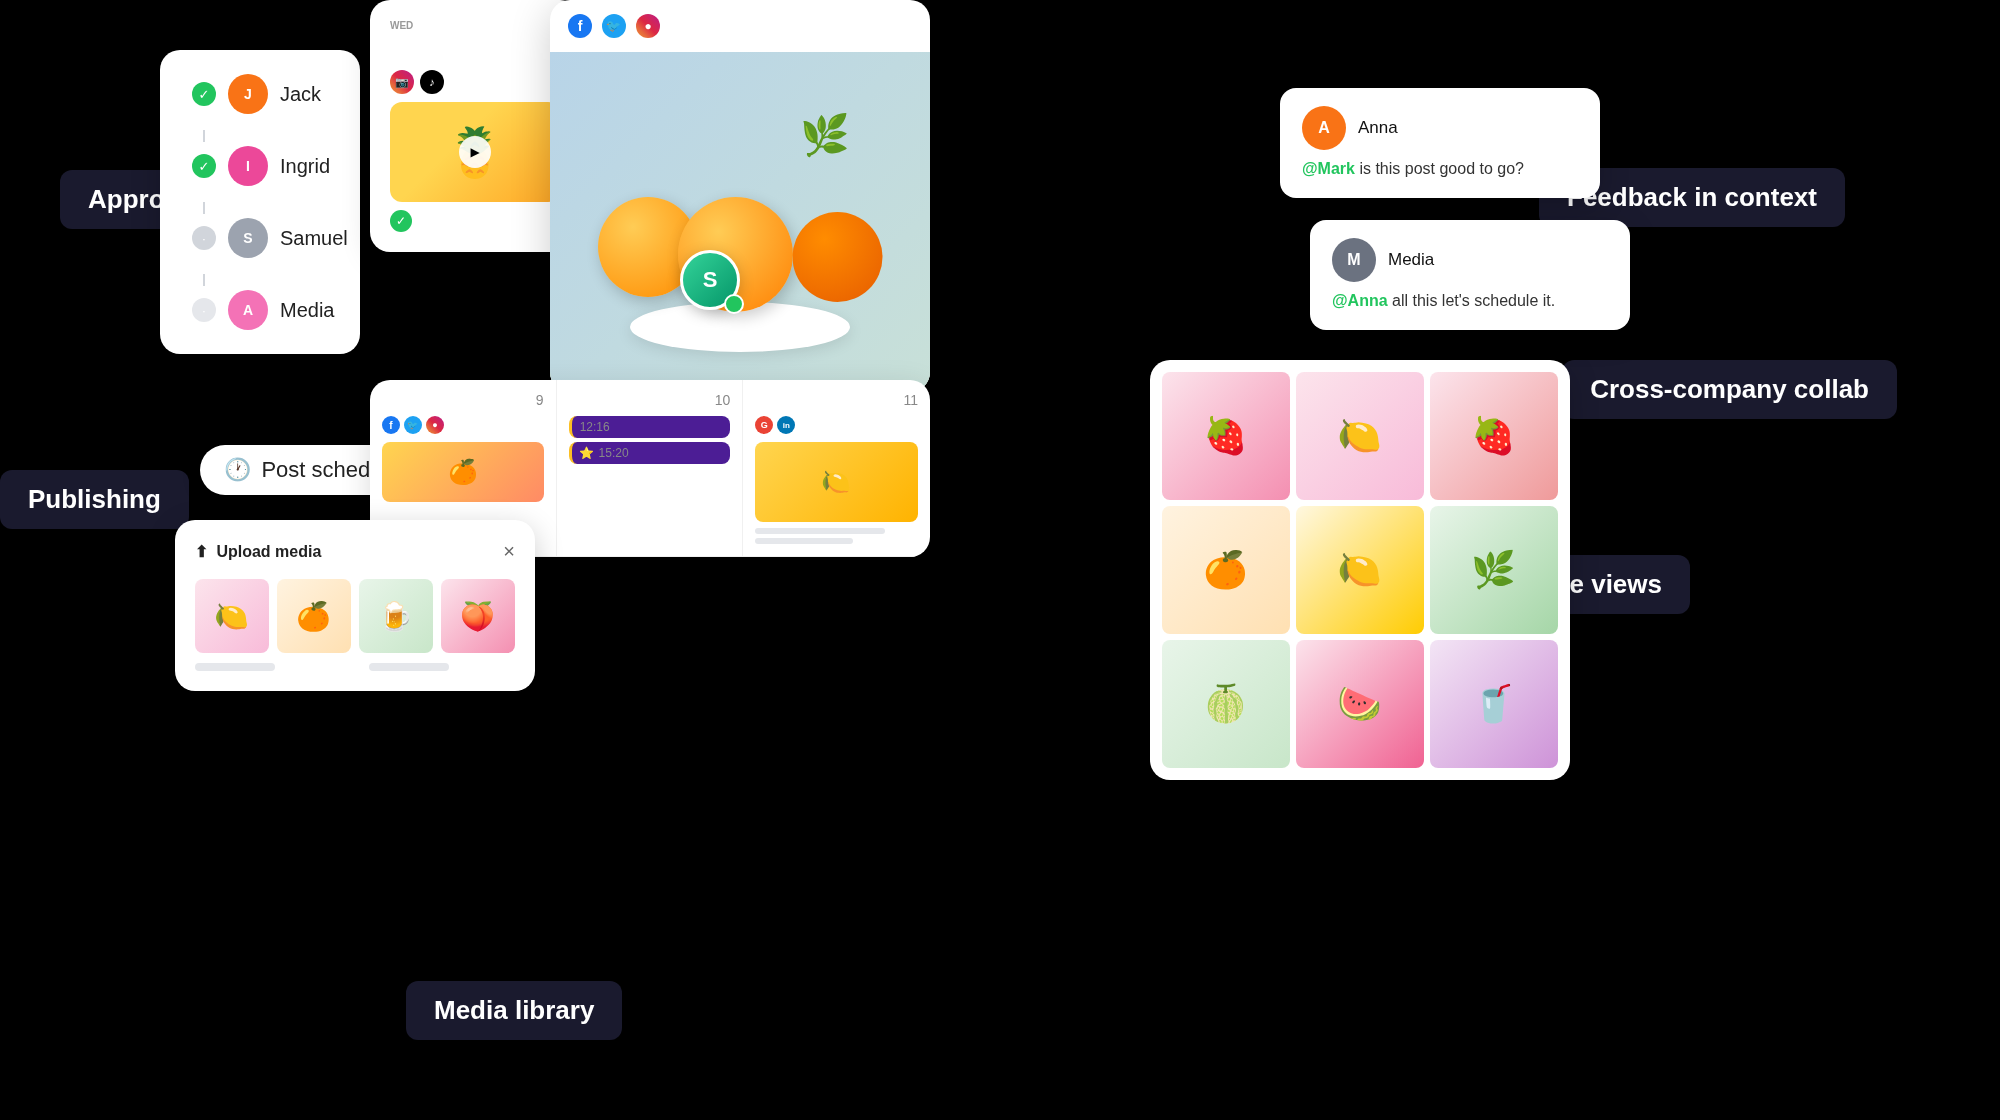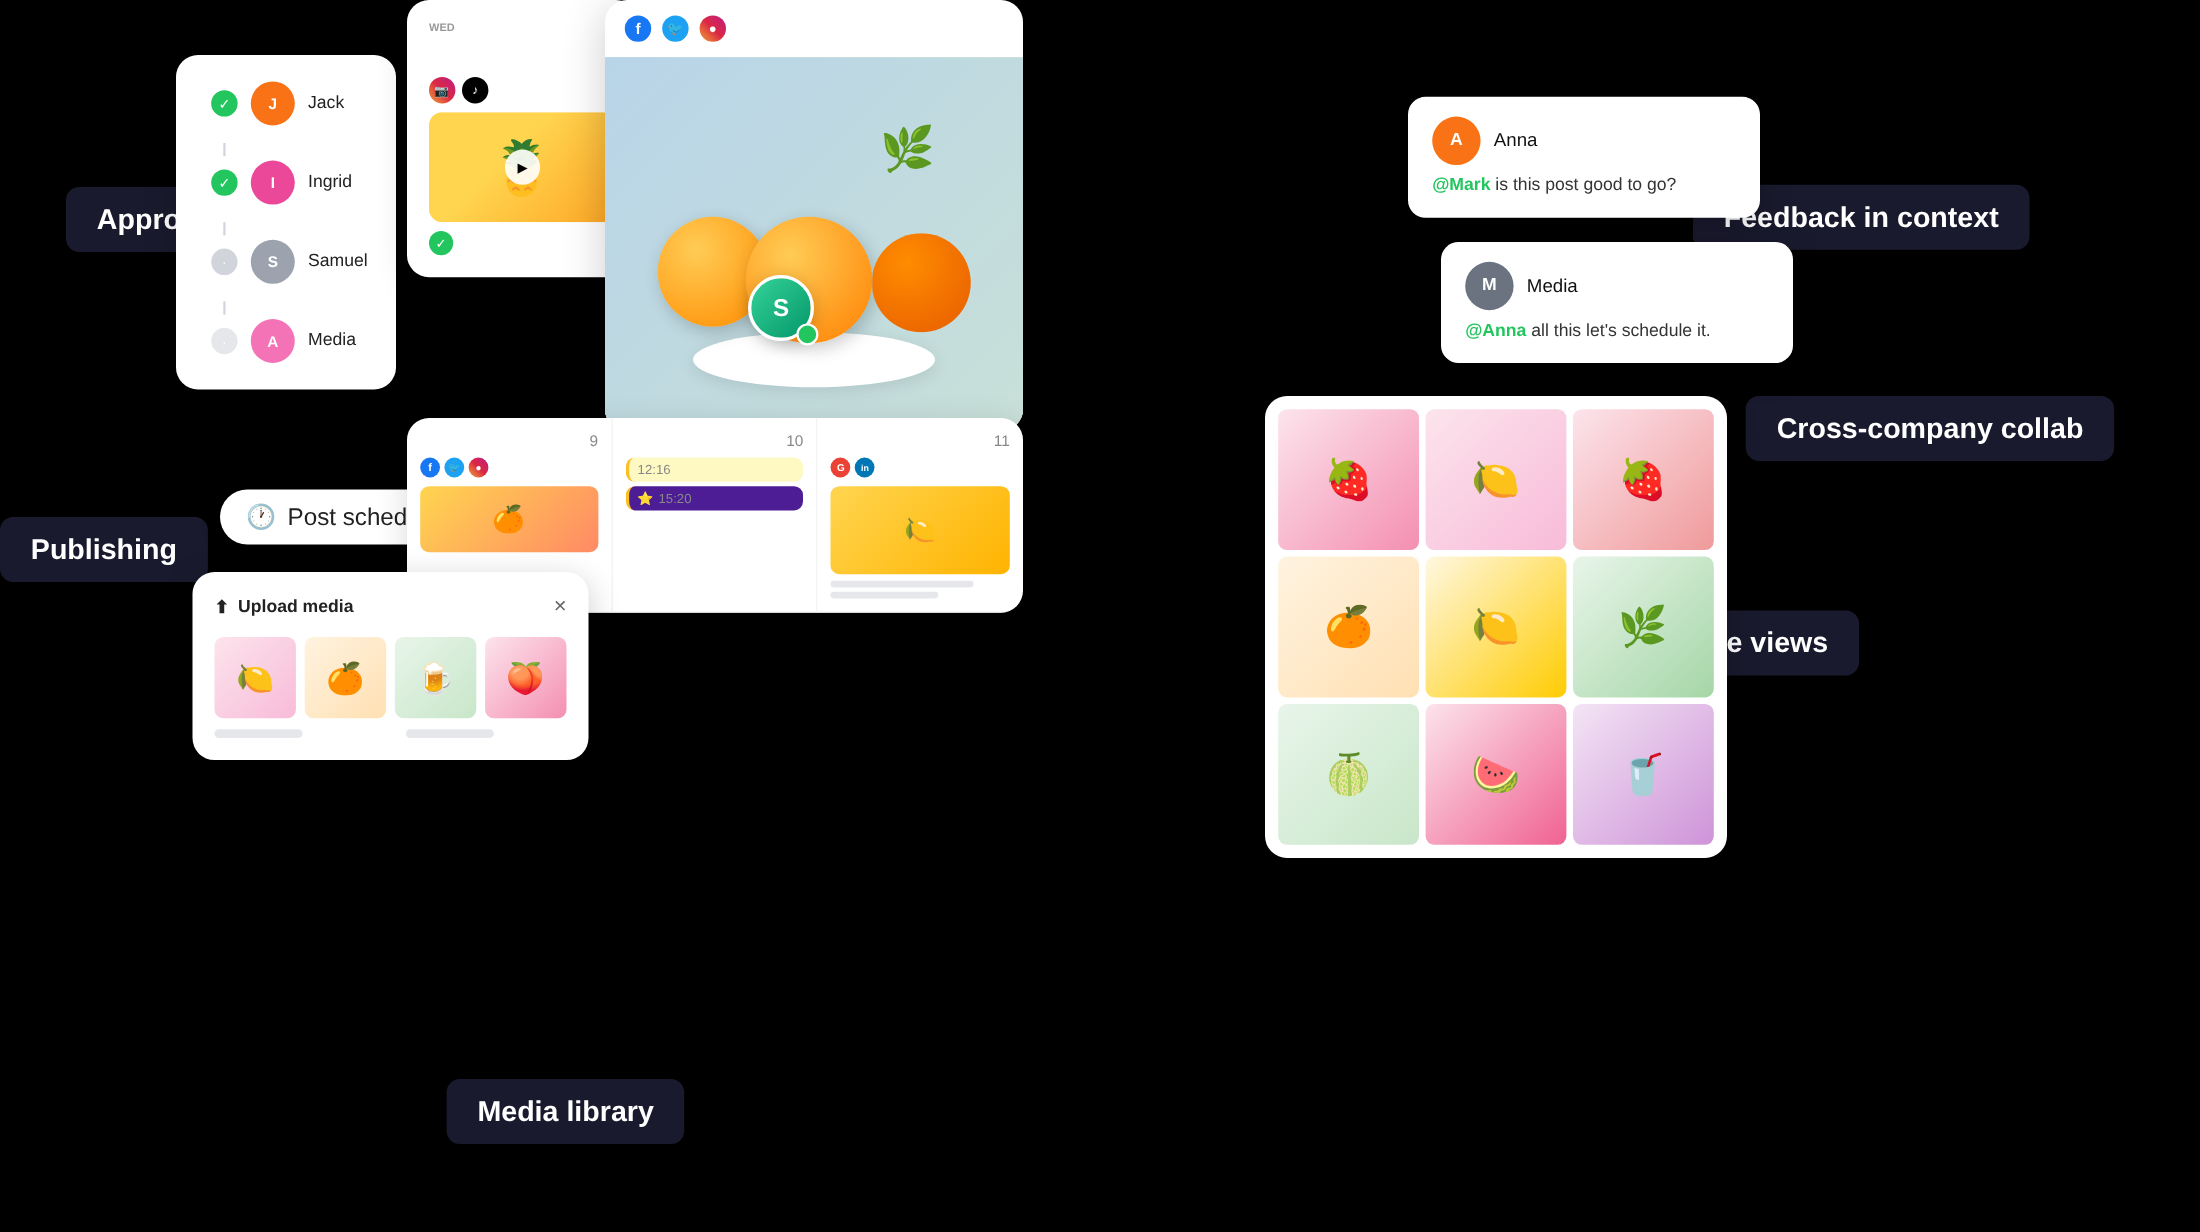--- a/index.html
+++ b/index.html
@@ -43,21 +43,21 @@
     }
 
     
     .badge-feedback {
       right: 155px;
       top: 168px;
     }
 
     
     .badge-cross {
-      right: 78px;
+      right: 103px;
       top: 360px;
     }
 
     
     .badge-multiple {
       right: 310px;
       top: 555px;
     }
 
     
@@ -118,21 +118,21 @@
       height: 24px;
       border-radius: 50%;
       display: flex;
       align-items: center;
       justify-content: center;
       font-size: 13px;
       flex-shrink: 0;
     }
     .check-green { background: #22c55e; color: #fff; }
     .check-gray { background: #d1d5db; color: #fff; }
-    .person-name { font-size: 16px; font-weight: 500; color: #222; }
+    .person-name { font-size: 20px; font-weight: 500; color: #222; }
     .connector-line {
       width: 2px;
       height: 12px;
       background: #d1d5db;
       margin: 0 11px 4px;
     }
 
     
     .planning-card {
       position: absolute;
@@ -310,21 +310,21 @@
       min-height: 160px;
     }
     .cal-cell:nth-child(3n) { border-right: none; }
     .cal-day-num {
       font-size: 14px;
       color: #888;
       text-align: right;
       margin-bottom: 8px;
     }
     .cal-time-slot {
-      background: #fef9c3;
+      background: #4c1d95;
       border-radius: 8px;
       padding: 4px 8px;
       font-size: 12px;
       color: #888;
       margin-bottom: 4px;
       border-left: 3px solid #fbbf24;
     }
 
     
     .media-card {

